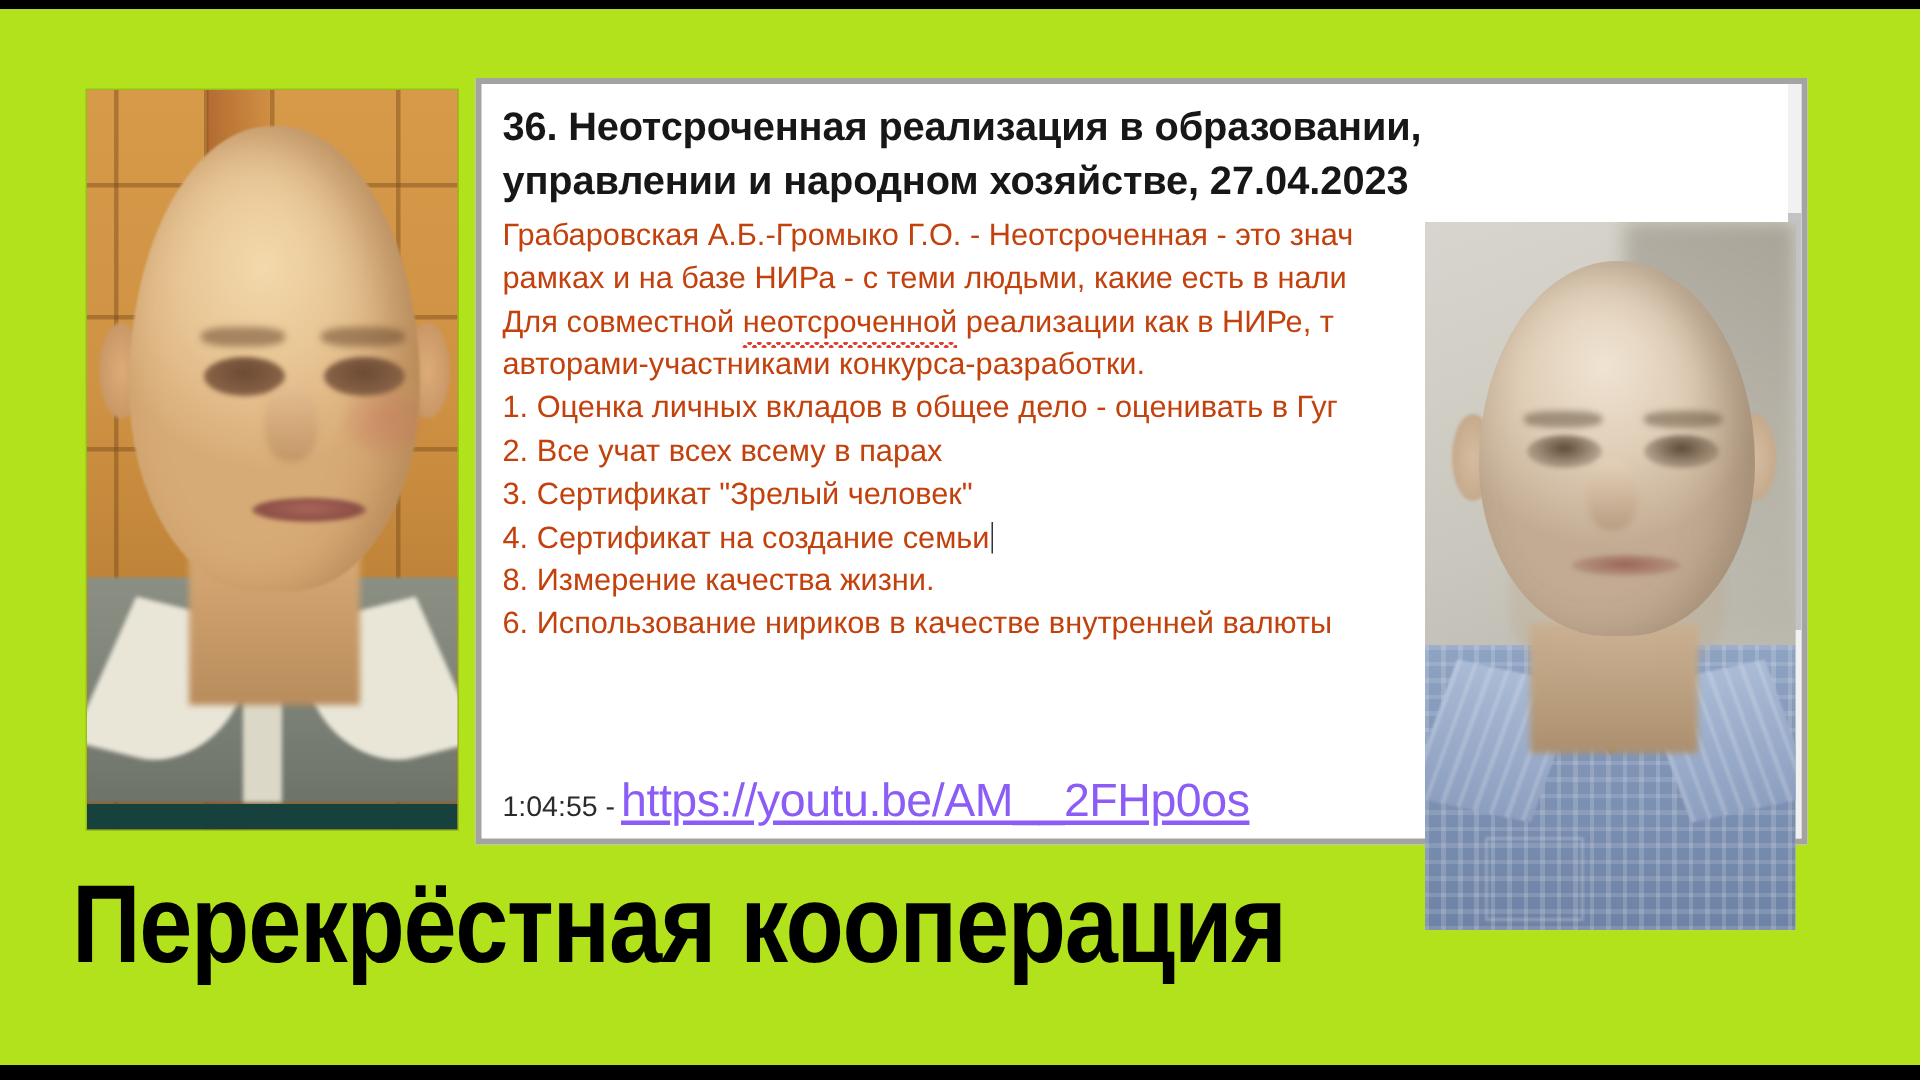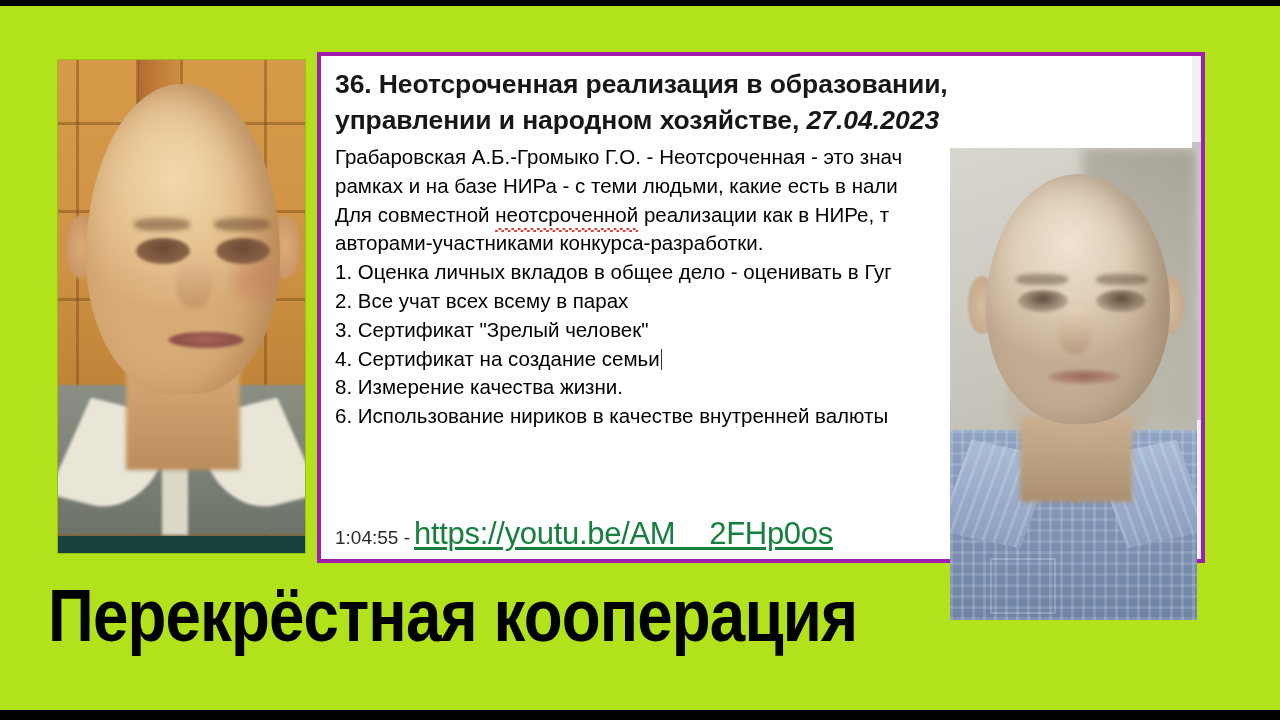--- a/index.html
+++ b/index.html
@@ -170,42 +170,42 @@
   }
 
   
   .slide {
     position: absolute;
     left: 317px;
     top: 52px;
     width: 888px;
     height: 511px;
     background: #ffffff;
-    border: 4px solid #a21caf;
+    border: 4px solid #a3a3a3;
     box-sizing: border-box;
   }
   .slide-inner {
     position: absolute;
     inset: 0;
     padding: 10px 10px 0 14px;
     box-sizing: border-box;
     overflow: hidden;
   }
   .slide-title {
     color: #171717;
     font-weight: bold;
     font-size: 26.5px;
     line-height: 36px;
     letter-spacing: -0.1px;
     white-space: nowrap;
   }
-  .slide-title .date { letter-spacing: 0px; font-style: italic; }
+  .slide-title .date { letter-spacing: 0px; }
   .body-lines {
     margin-top: 5px;
-    color: #000000;
+    color: #c2410c;
     font-size: 20.5px;
     line-height: 28.8px;
     white-space: nowrap;
   }
   .body-lines .line { position: relative; display: block; }
   .squiggle {
     position: relative;
     display: inline-block;
   }
   .squiggle::after {
@@ -234,21 +234,21 @@
     display: flex;
     align-items: baseline;
     gap: 4px;
     white-space: nowrap;
   }
   .timecode {
     color: #2b2b2b;
     font-size: 19px;
   }
   .ytlink {
-    color: #15803d;
+    color: #8b5cf6;
     font-size: 31px;
     text-decoration: underline;
     text-underline-offset: 3px;
     letter-spacing: -0.3px;
   }
   
   .scroll-track {
     position: absolute;
     right: 0; top: 0;
     width: 9px; height: 100%;

